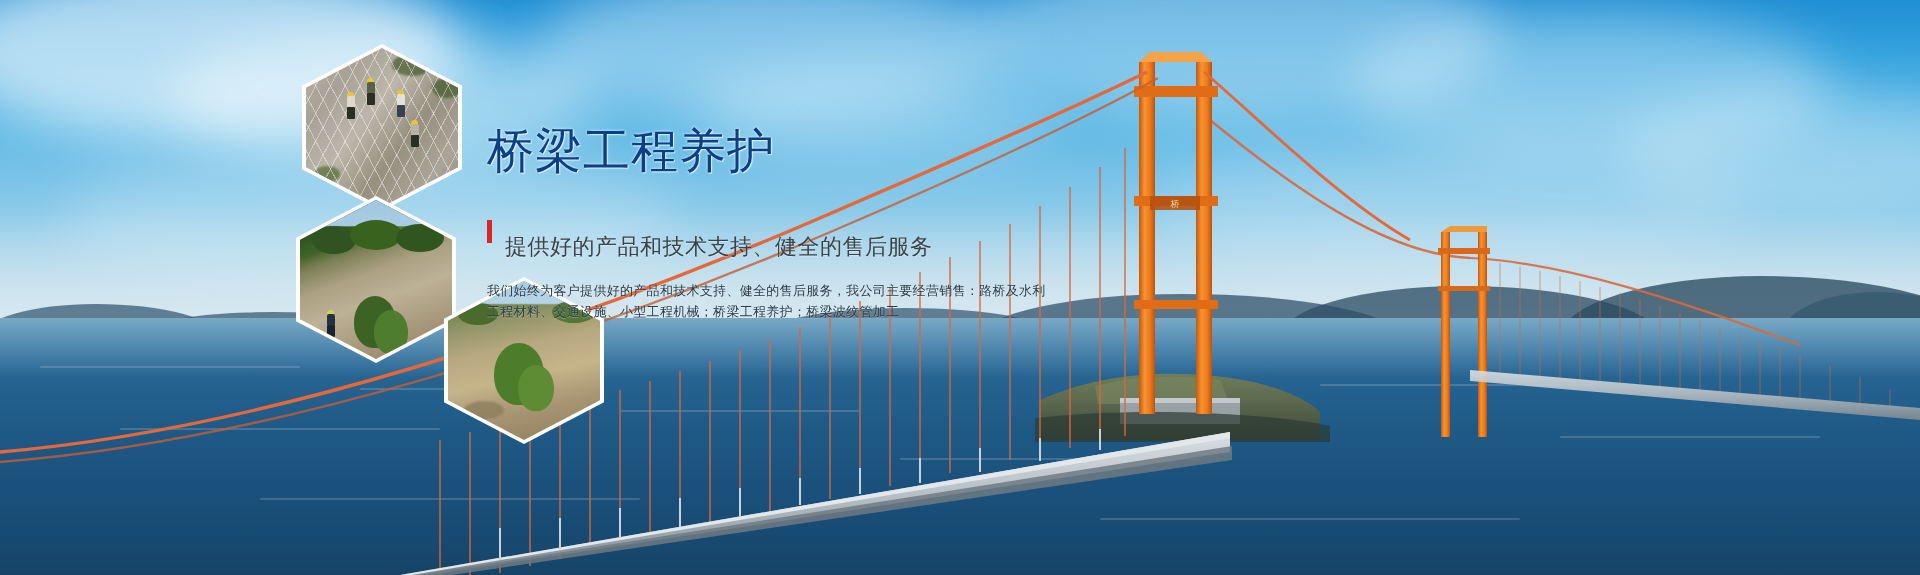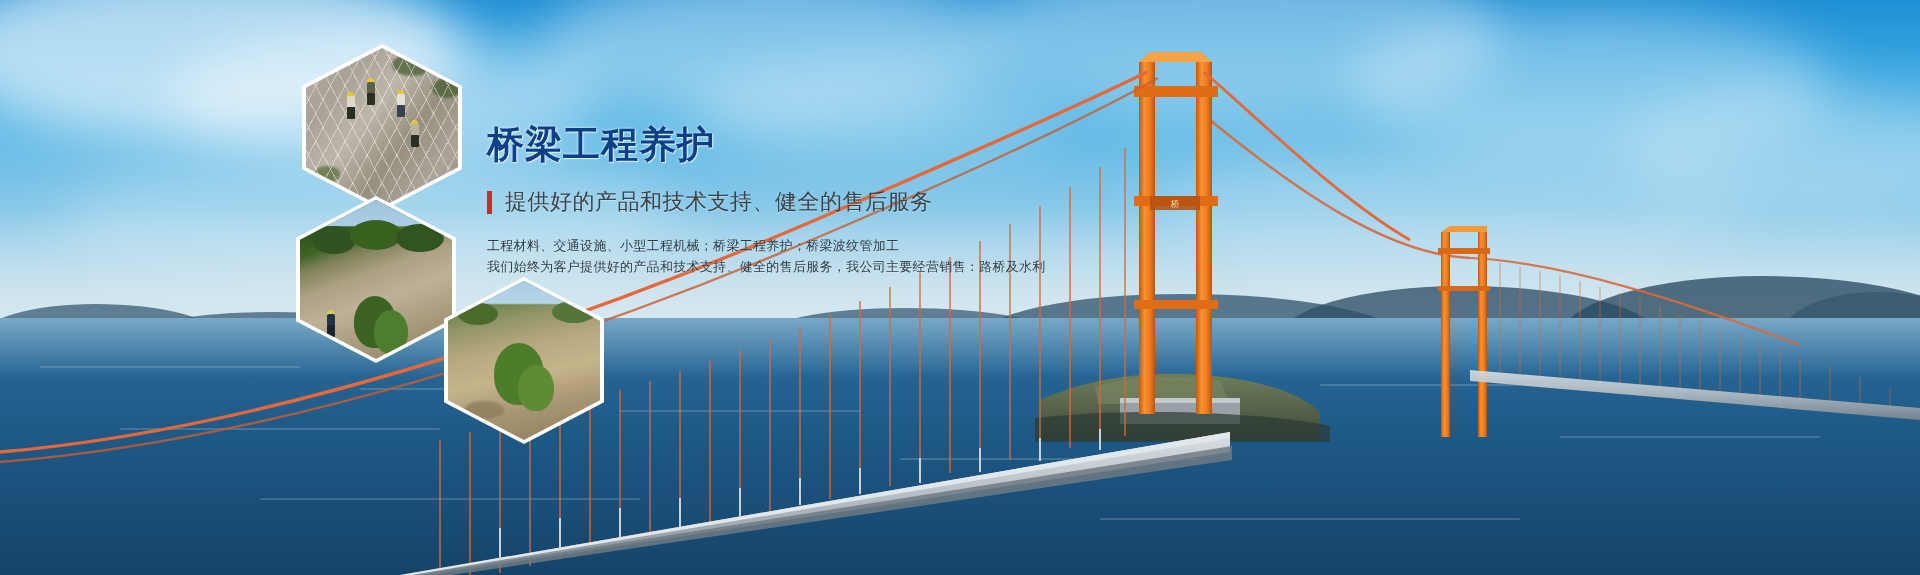--- a/index.html
+++ b/index.html
@@ -126,39 +126,40 @@
     background:
       linear-gradient(180deg,#9fc6e0 0%,#a9cde3 16%,transparent 17%),
       linear-gradient(160deg,#2f5120 17%,#3e6526 27%,#7d8057 34%,#ada184 46%,#bdb196 60%,#a8997c 78%,#8e8066 100%);
   }
   .tree { position:absolute; background:#3c6323; border-radius:50% 50% 46% 46%; filter:blur(.4px); }
   .treetop { position:absolute; background:#4a7a2c; border-radius:50%; }
   
   .copy { position:absolute; left:487px; top:120px; width:640px; }
   .headline { display:flex; align-items:baseline; white-space:nowrap; }
   .headline .h-main {
-    font-size:37px; font-weight:bold; color:#0b3f86;
+    font-size:47px; font-weight:normal; color:#0b3f86;
     letter-spacing:1px;
     text-shadow:0 0 3px rgba(255,255,255,.85), 1px 1px 0 rgba(255,255,255,.6);
   }
   .headline .h-sub {
     font-size:28px; font-weight:bold; color:#ffffff;
     margin-left:22px; letter-spacing:.5px;
     text-shadow:1px 1px 2px rgba(0,0,0,.55), 0 0 4px rgba(0,0,0,.35);
   }
   .subline {
     display:flex; align-items:center;
     margin-top:17px;
   }
   .redbar {
     width:5px; height:23px; background:#d8252a; margin-right:13px; flex:0 0 auto;
   }
   .subline .s-text {
     font-size:22px; color:#3b4349; letter-spacing:.5px;
     text-shadow:0 1px 1px rgba(255,255,255,.4);
+    margin-top:32px;
   }
   .body { margin-top:18px; }
   .body p {
     font-size:13px; color:#2b3d47; line-height:21px;
     letter-spacing:.3px;
     text-shadow:0 1px 1px rgba(255,255,255,.35);
   }
 </style>
 </head>
 <body>
@@ -396,18 +397,18 @@
     <div class="headline">
       <span class="h-main">桥梁工程养护</span>
     </div>
 
     <div class="subline">
       <span class="redbar"></span>
       <span class="s-text">提供好的产品和技术支持、健全的售后服务</span>
     </div>
 
     <div class="body">
+      <p>我们始终为客户提供好的产品和技术支持、健全的售后服务，我公司主要经营销售：路桥及水利</p>
       <p>工程材料、交通设施、小型工程机械；桥梁工程养护；桥梁波纹管加工</p>
-      <p>我们始终为客户提供好的产品和技术支持、健全的售后服务，我公司主要经营销售：路桥及水利</p>
     </div>
 
   </div>
 </div>
 
 </body></html>

